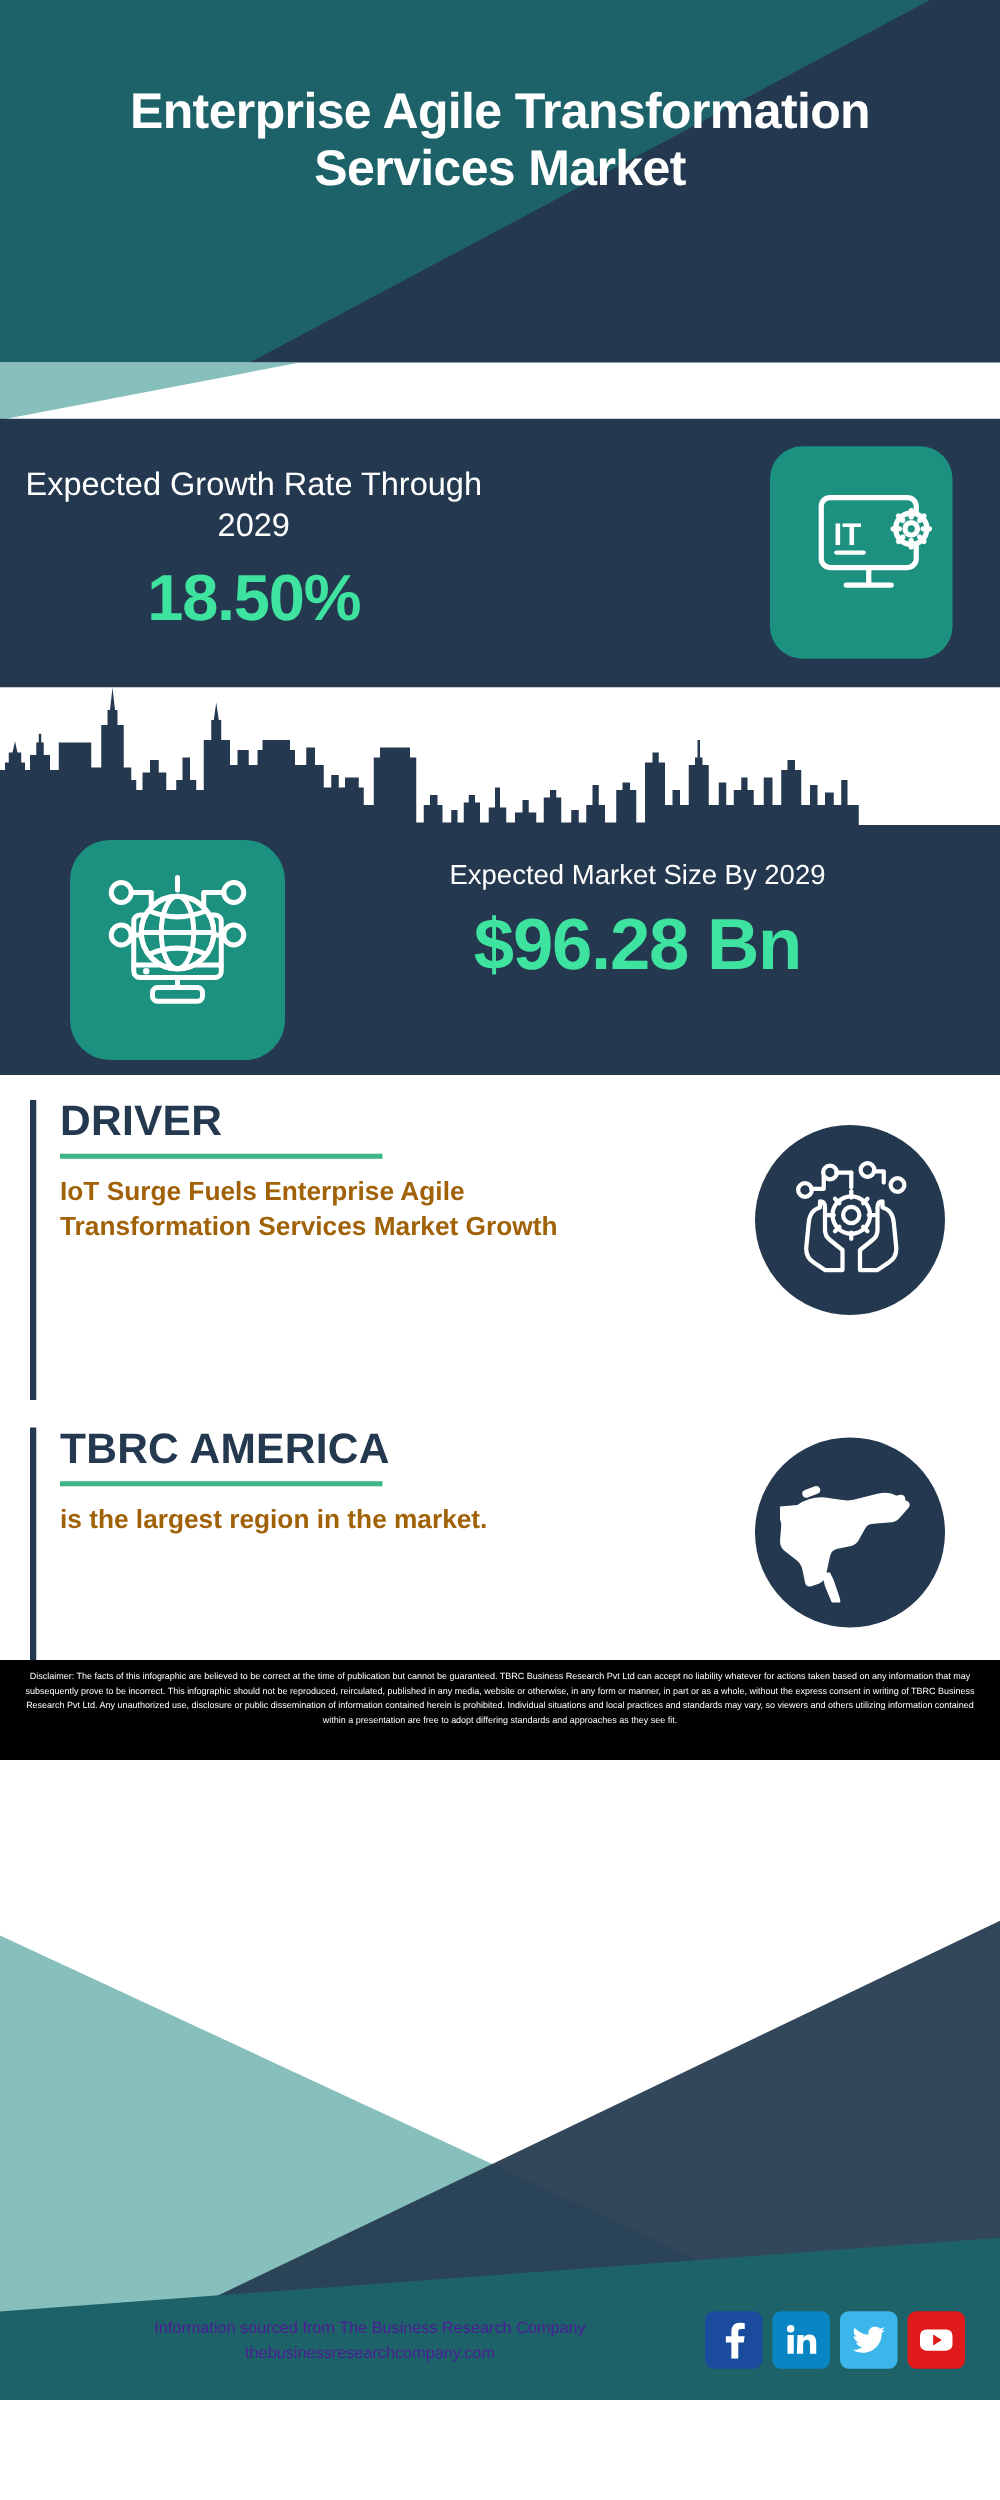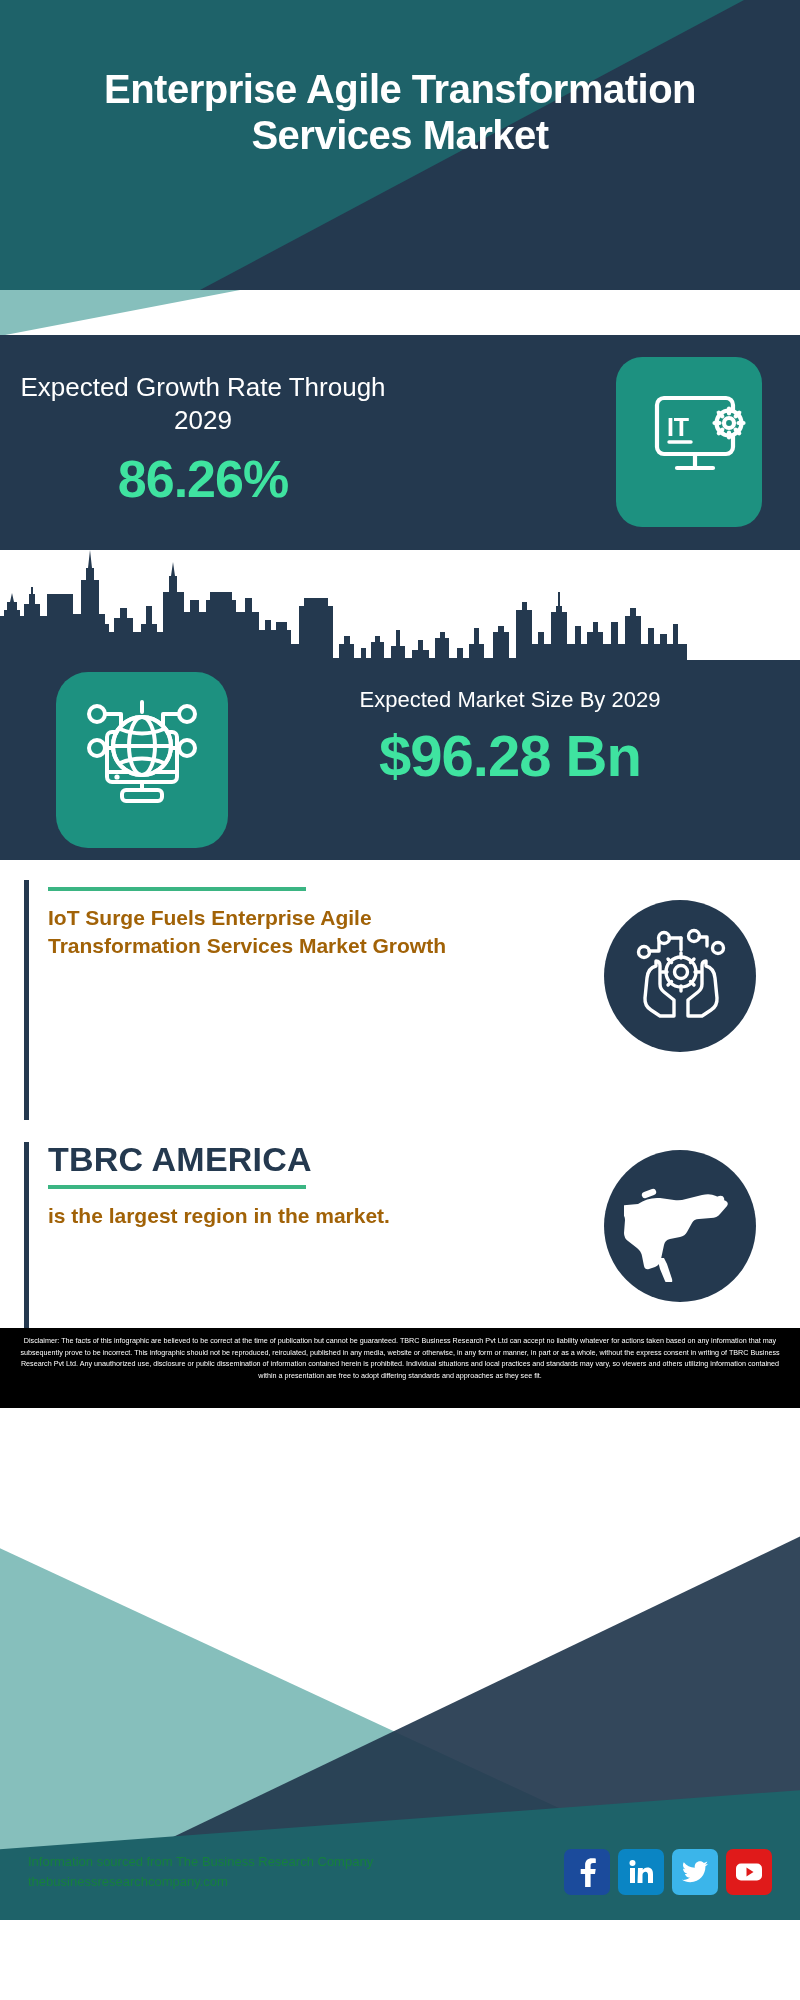--- a/index.html
+++ b/index.html
@@ -126,21 +126,21 @@
   }
   .f-overlap {
     position:absolute; left:0; top:0; width:800px; height:590px;
     background:#1e6269;
     clip-path:polygon(100% 78%, 100% 100%, 0 100%, 0 88%);
   }
   .footer-content {
     position:absolute; left:0; top:1832px; width:800px; height:80px;
     display:flex; align-items:center; padding:0 28px; z-index:6;
   }
-  .footer-attr { color:#15803d; font-size:13px; line-height:1.55; flex:1; }
+  .footer-attr { color:#4c1d95; font-size:13px; line-height:1.55; flex:1;text-align:center; }
   .social-row { display:flex; gap:8px; align-items:center; }
   .social {
     width:46px; height:46px; border-radius:7px;
     display:flex; align-items:center; justify-content:center;
   }
   .s-fb { background:#1b4b9c; }
   .s-li { background:#0a85c4; }
   .s-tw { background:#3bb5ea; }
   .s-yt { background:#e01a1a; }
 
@@ -159,21 +159,21 @@
 
   <div class="header">
     <div class="header-diag"></div>
     <div class="header-title">Enterprise Agile Transformation Services Market</div>
   </div>
   <div class="teal-tri"></div>
 
   <div class="growth">
     <div class="growth-text">
       <div class="growth-label">Expected Growth Rate Through 2029</div>
-      <div class="growth-value">86.26%</div>
+      <div class="growth-value">18.50%</div>
     </div>
     <div class="it-icon-box">
       <svg width="108" height="104" viewBox="0 0 108 104" fill="none" stroke="#ffffff" stroke-width="4.2" stroke-linecap="round" stroke-linejoin="round">
         <rect x="10" y="8" width="76" height="56" rx="7"></rect>
         <path d="M48 64 v12"></path>
         <path d="M30 78 h36"></path>
         <text x="31" y="46" font-family="Liberation Sans, sans-serif" font-size="25" font-weight="bold" fill="#ffffff" stroke="none" text-anchor="middle">IT</text>
         <circle cx="82" cy="33" r="12.5" fill="#1d9180"></circle>
         <circle cx="82" cy="33" r="5"></circle>
         <g>
@@ -237,20 +237,21 @@
       <div class="market-label">Expected Market Size By 2029</div>
       <div class="market-value">$96.28 Bn</div>
     </div>
   </div>
 
   <div class="cards">
 
     <div class="card" style="top:0;height:250px;">
       <div class="card-rule" style="height:240px;"></div>
       <div class="card-body">
+        <div class="card-heading">DRIVER</div>
         <div class="card-underline"></div>
         <div class="card-text">IoT Surge Fuels Enterprise Agile Transformation Services Market Growth</div>
       </div>
       <div class="card-circle" style="right:20px;top:20px;">
         <svg width="104" height="100" viewBox="0 0 104 100" fill="none" stroke="#ffffff" stroke-width="3.4" stroke-linecap="round" stroke-linejoin="round">
 
           <circle cx="16" cy="26" r="5.5"></circle>
             <circle cx="36" cy="12" r="5.5"></circle>
           <circle cx="66" cy="10" r="5.5"></circle>
             <circle cx="90" cy="22" r="5.5"></circle>

